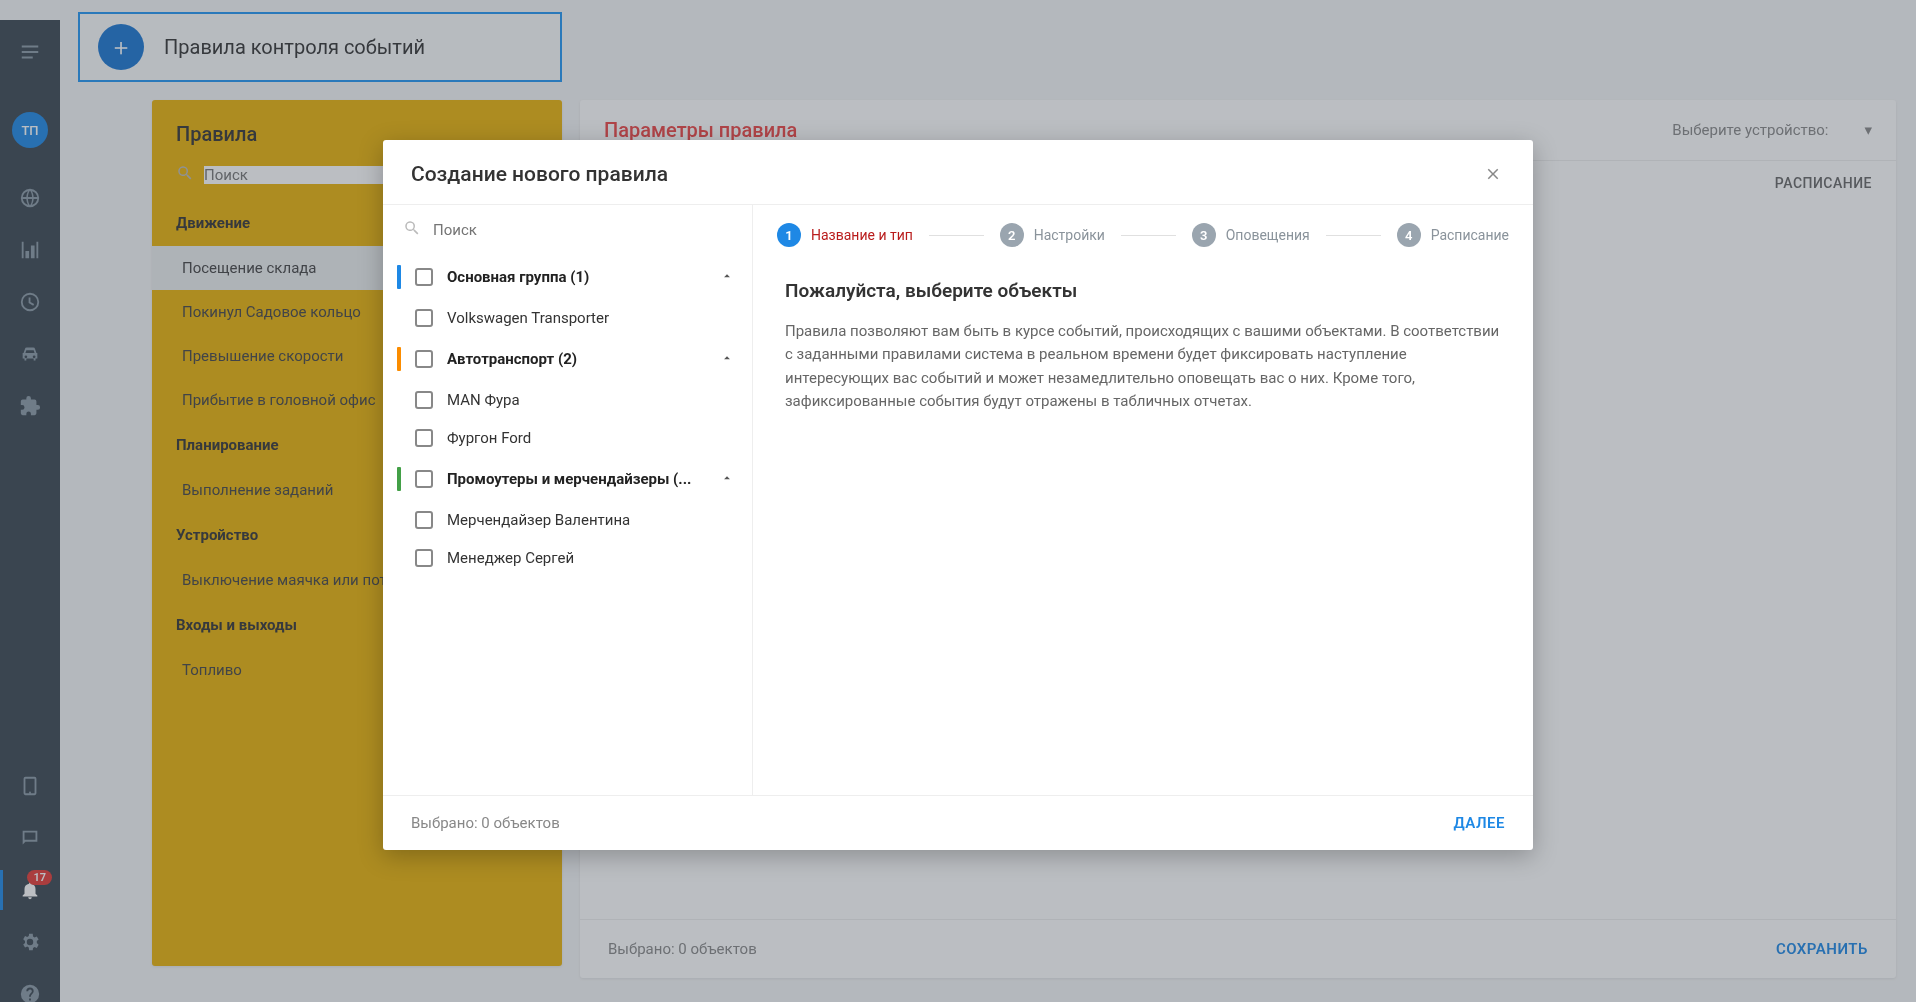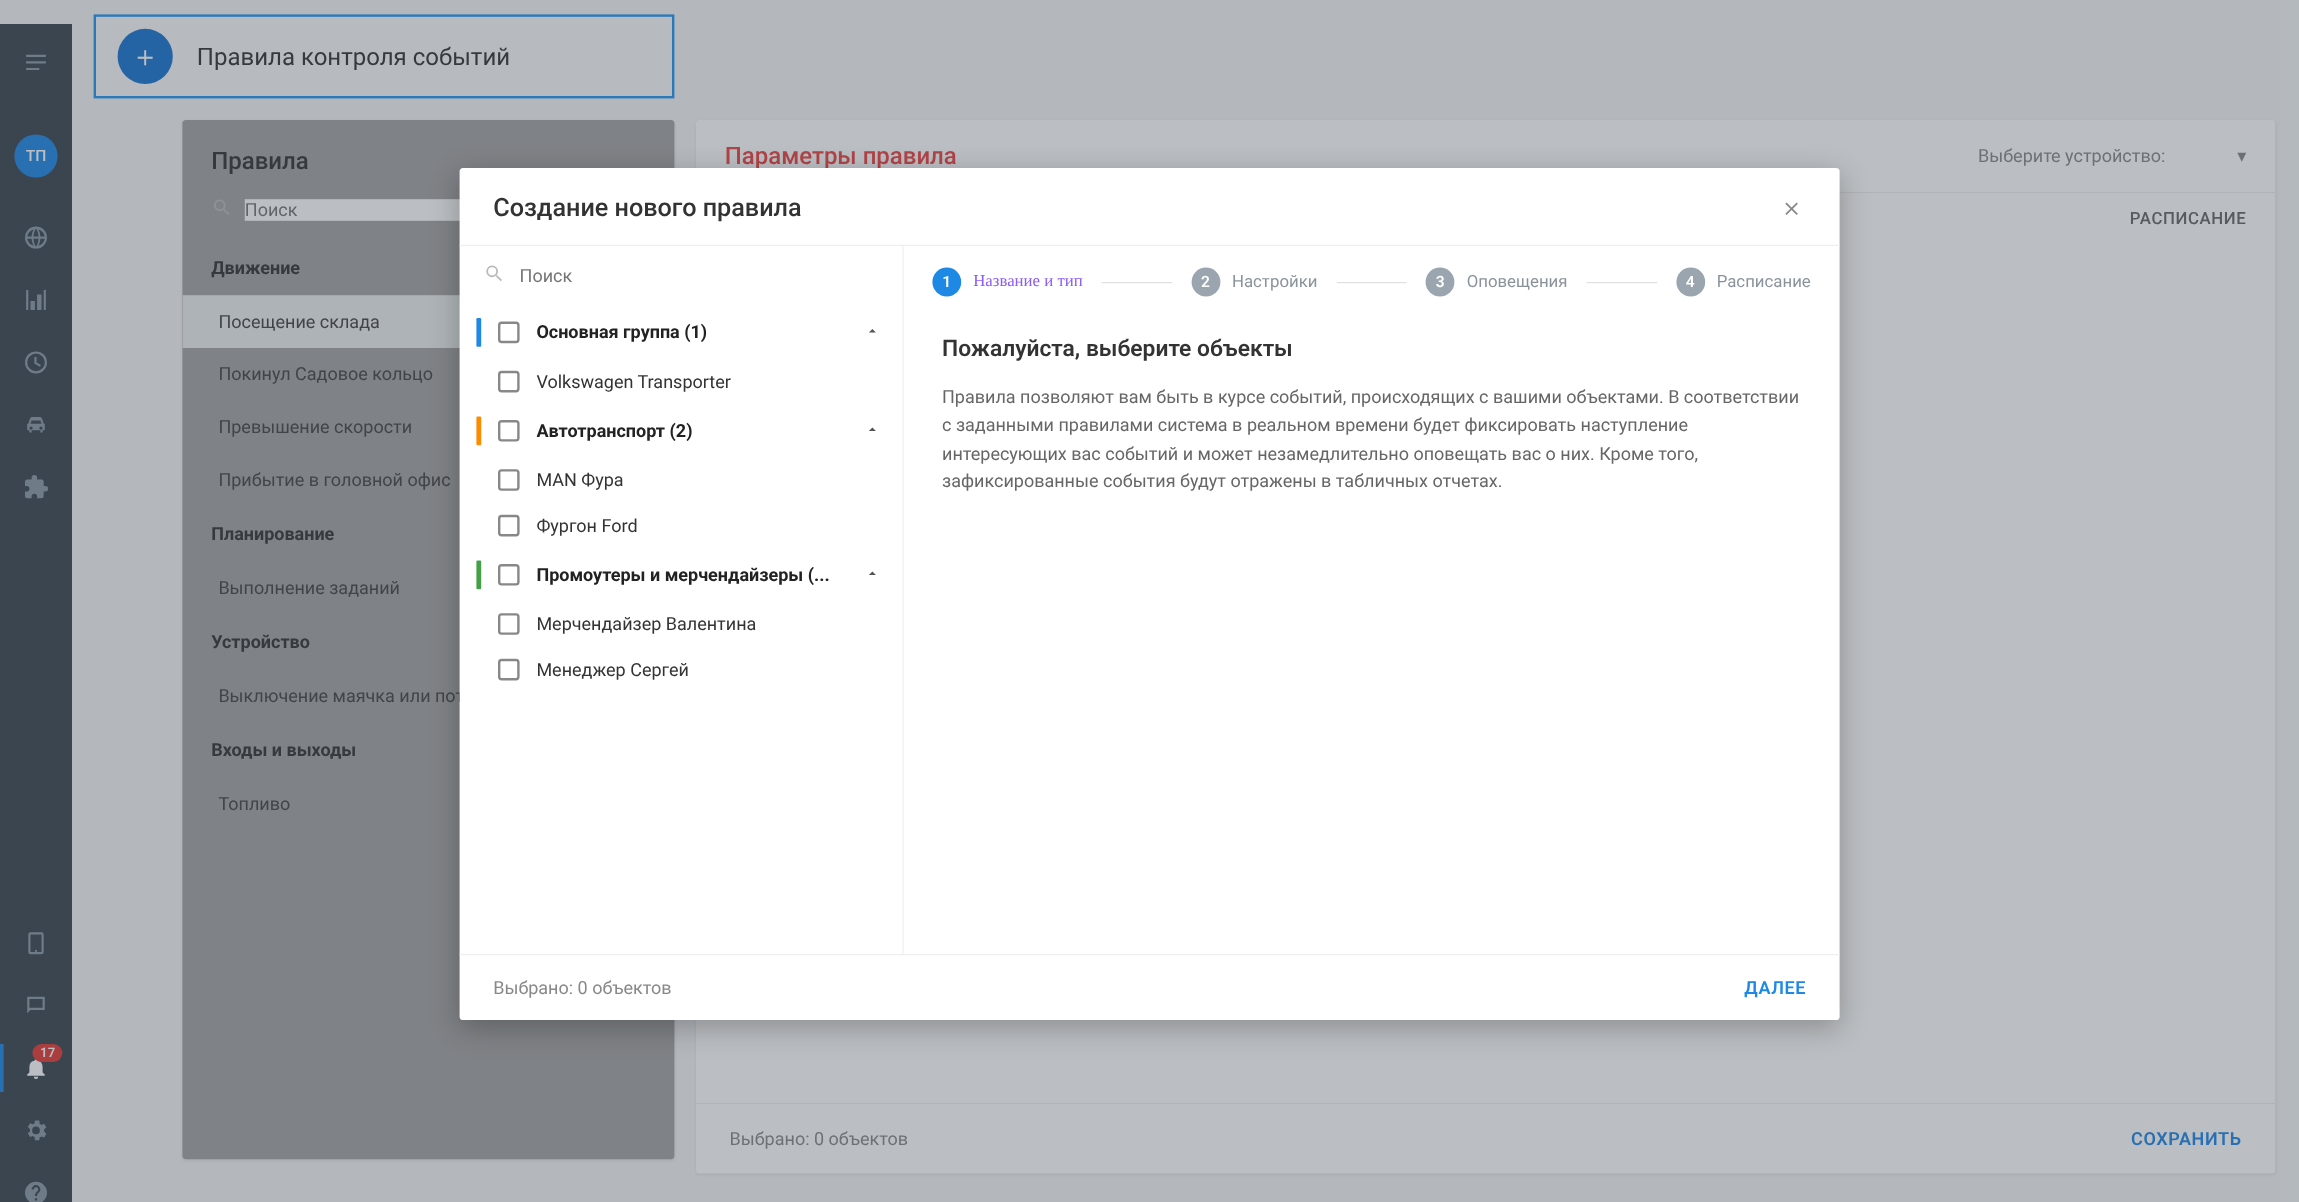--- a/index.html
+++ b/index.html
@@ -16,33 +16,33 @@
 .rail-icon.active svg { fill: #fff; }
 .rail-badge { position: absolute; top: -8px; right: -10px; background: #e53935; color: #fff; font-size: 11px; border-radius: 10px; padding: 1px 6px; font-weight: 600; }
 
 
 .main { position: absolute; left: 60px; top: 0; right: 0; bottom: 0; }
 .page-header { position: absolute; left: 18px; top: 12px; width: 484px; height: 70px; border: 2px solid #2196f3; display: flex; align-items: center; padding-left: 18px; gap: 20px; background: rgba(255,255,255,0.45);}
 .add-btn { width: 46px; height: 46px; border-radius: 50%; background: #1976d2; color: #fff; display: flex; align-items: center; justify-content: center; font-size: 24px; cursor: pointer; }
 .page-title { font-size: 20px; color: #333; }
 
 
-.rules-panel { position: absolute; left: 92px; top: 100px; width: 410px; bottom: 36px; background: #a3a3a3; border-radius: 3px; box-shadow: 0 1px 3px rgba(0,0,0,0.08); padding: 22px 0 0 0; overflow: hidden; }
+.rules-panel { position: absolute; left: 92px; top: 100px; width: 410px; bottom: 36px; background: #eab308; border-radius: 3px; box-shadow: 0 1px 3px rgba(0,0,0,0.08); padding: 22px 0 0 0; overflow: hidden; }
 .rules-panel h2 { font-size: 20px; padding: 0 24px 18px; color: #333; font-weight: 500;}
 .rules-search { padding: 0 24px 14px; display:flex; align-items:center; gap:10px; color:#999;}
 .rules-search input { border:none; outline:none; font-size:15px; flex:1; }
 .rule-section { font-size: 15px; font-weight: 700; color: #333; padding: 14px 24px; }
 .rule-item { font-size: 15px; color: #444; padding: 13px 30px; cursor: pointer; }
 .rule-item.selected { background:#eceeef; }
 
 
 .params-panel { position: absolute; left: 520px; top: 100px; right: 20px; bottom: 24px; background:#fff; border-radius:3px; box-shadow: 0 1px 3px rgba(0,0,0,0.08); display:flex; flex-direction:column; }
 .params-header { display:flex; justify-content:space-between; align-items:center; padding: 18px 24px; border-bottom: 1px solid #eee;}
 .params-header h2 { font-size: 20px; color:#ef4444; font-weight:500; }
-.device-sel { color:#888; font-size:15px; display:flex; align-items:flex-start; gap:60px; }
+.device-sel { color:#888; font-size:15px; display:flex; align-items:flex-start; gap:36px; }
 .params-tabs { display:flex; padding: 14px 24px 0; gap: 60px; justify-content:flex-end;}
 .params-tab { color:#666; font-size:14px; font-weight:500; letter-spacing:0.5px; padding-bottom:10px; cursor:pointer;}
 .params-body { flex:1; }
 .params-footer { display:flex; justify-content:space-between; align-items:center; padding: 20px 28px; border-top:1px solid #eee; }
 .params-footer .sel { color:#888; font-size: 15px;}
 .params-footer .save { color:#1e88e5; font-size:15px; font-weight:600; letter-spacing:0.5px; cursor:pointer;}
 
 
 .overlay { position: absolute; inset: 0; background: rgba(60,70,80,0.35); }
 
@@ -68,21 +68,21 @@
 .ml-caret { color:#666;}
 .ml-caret svg{ width:14px; height:14px; fill:#555;}
 .ml-item { display:flex; align-items:flex-end; padding: 10px 18px 10px 32px; gap:14px; cursor:pointer;}
 
 .modal-right { flex:1; display:flex; flex-direction:column;}
 .steps { display:flex; align-items:center; gap:8px; padding: 18px 24px 0;}
 .step { display:flex; align-items:center; gap:10px;}
 .step-num { width:24px; height:24px; border-radius:50%; background:#9aa5af; color:#fff; display:flex; align-items:center; justify-content:center; font-size:13px; font-weight:600;}
 .step.active .step-num { background:#1e88e5;}
 .step-label { font-size: 14px; color:#8a939b;}
-.step.active .step-label { color:#8b5cf6;font-family:Liberation Serif, serif;}
+.step.active .step-label { color:#b91c1c;}
 .step-line { flex:1; height:1px; background:#e0e0e0; margin: 0 8px;}
 .modal-right-content { padding: 32px 32px 0;}
 .modal-right-content h3 { font-size:19px; color:#333; font-weight:600; margin-bottom:18px;}
 .modal-right-content p { font-size:15px; color:#666; line-height:1.55;}
 .modal-footer { display:flex; align-items:center; justify-content:space-between; padding: 18px 28px;}
 .modal-footer .sel { color:#888; font-size:15px;}
 .modal-footer .next { color:#1e88e5; font-size:15px; font-weight:600; letter-spacing:0.5px; cursor:pointer;}
 
 .search-icon svg { width:18px; height:18px; fill:#bbb;}
 </style>

